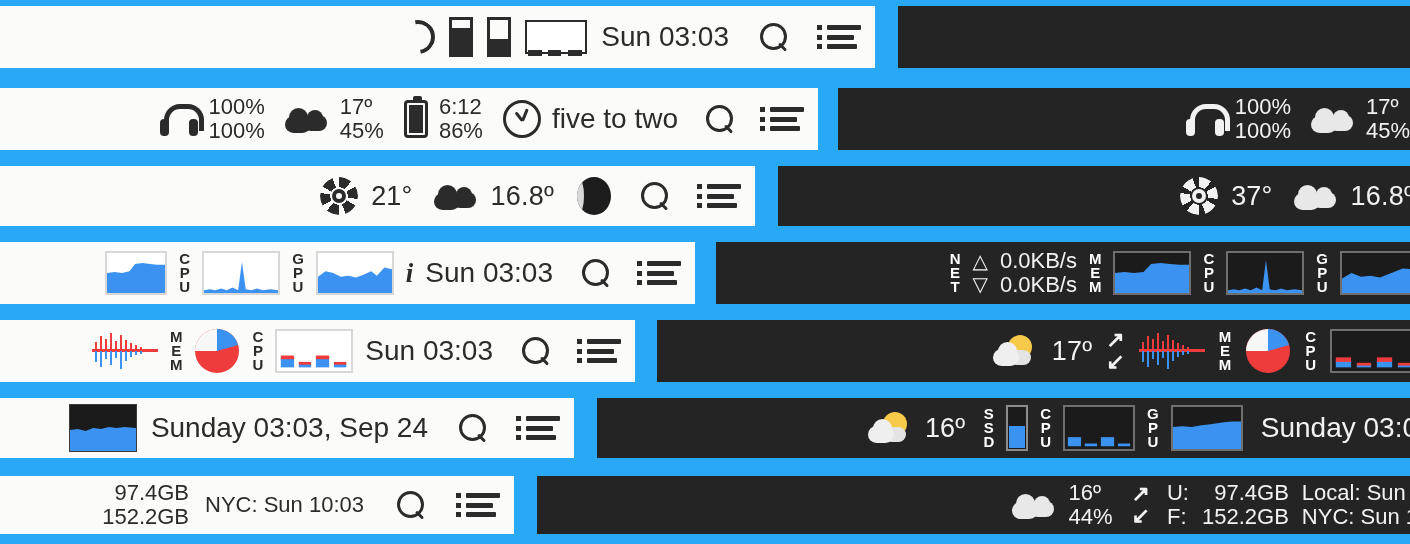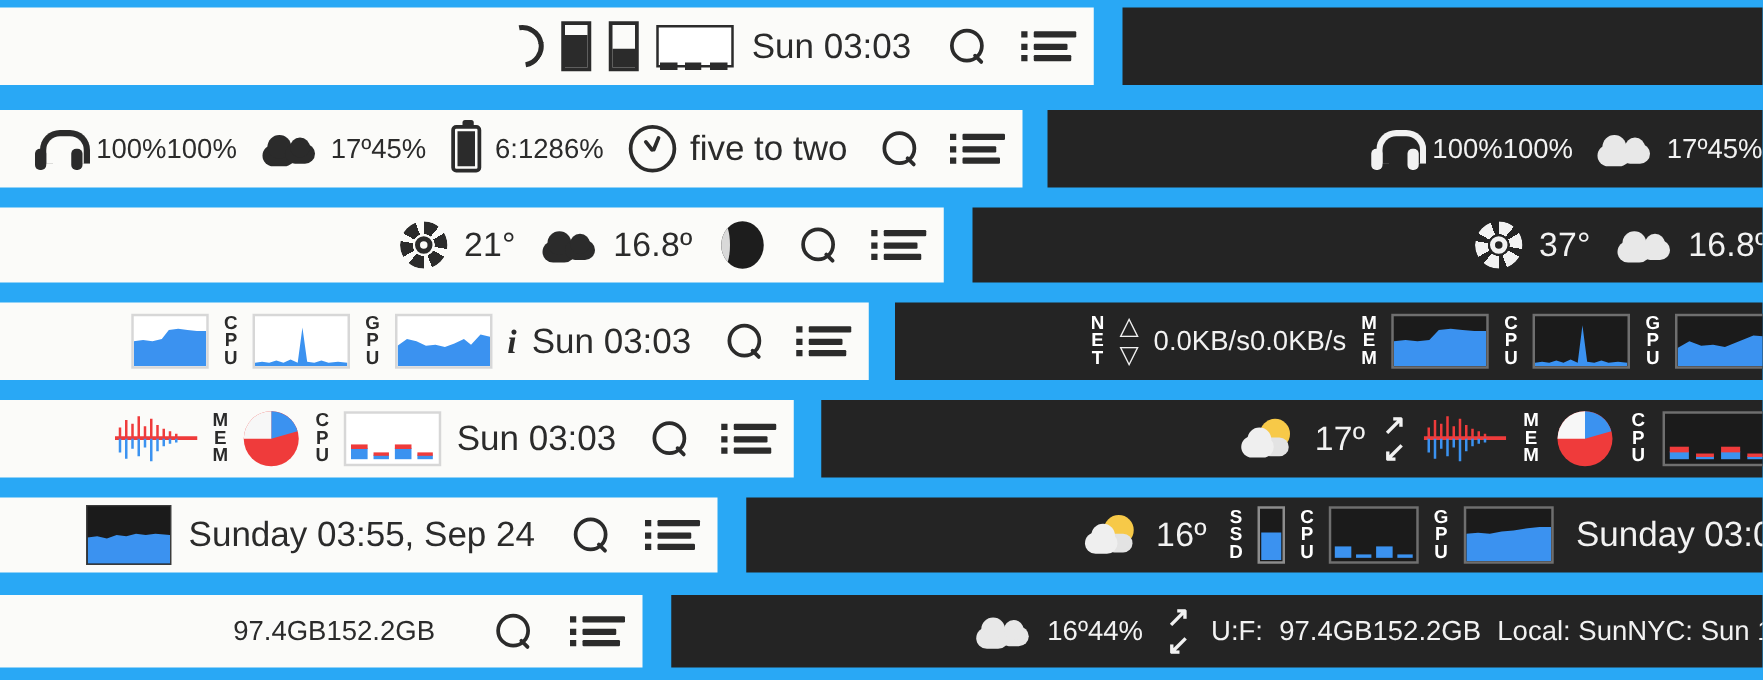--- a/index.html
+++ b/index.html
@@ -20,21 +20,21 @@
   }
   .bar.light { background: #fbfbf9; color: #2b2b2b; }
   .bar.dark  { background: #242424; color: #f2f2f2; }
 
   .itm { display: flex; align-items: center; }
 
   
   .t     { font-size: 27px; letter-spacing: .2px; }
   .t-sm  { font-size: 22px; line-height: 1.08; }
   .t-lg  { font-size: 28px; }
-  .stack { display: flex; flex-direction: row; justify-content: center; line-height: 1.1; }
+  .stack { display: flex; flex-direction: column; justify-content: center; line-height: 1.1; }
 
   
   .vlab {
     display: flex; flex-direction: column;
     font-size: 15px; font-weight: 700; line-height: .95;
     letter-spacing: 0; text-align: center;
   }
   .dark .vlab { color: #fff; }
 
   
@@ -501,21 +501,21 @@
     </div>
   </div>
 
   <div class="bar light" style="left:-10px; top:398px; width:584px; height:60px; justify-content:flex-end; padding-right:14px;">
     <div class="itm" style="gap:14px;">
       <span style="width:68px;height:48px;display:block;background:#1b1b1b;border:1px solid #3b3b3b;overflow:hidden;">
         <svg viewBox="0 0 68 48" preserveAspectRatio="none" style="display:block;width:100%;height:100%;">
             <path d="M0,26 L8,25 L16,27 L24,24 L32,25 L40,23 L48,24 L56,23 L68,24 L68,48 L0,48 Z" fill="#3b92f0"></path>
           </svg>
       </span>
-      <span class="t-lg">Sunday 03:55, Sep 24</span>
+      <span class="t-lg">Sunday 03:03, Sep 24</span>
       <span class="ico mag" style="margin-left:16px;"></span>
       <span class="lst" style="margin-left:24px;">
           <i class="r1"></i>
           <i class="r2"></i>
           <i class="r3"></i>
         </span>
     </div>
   </div>
   <div class="bar dark" style="left:597px; top:398px; width:821px; height:60px; justify-content:flex-end; padding-right:0px;">
     <div class="itm" style="gap:12px;">
@@ -561,20 +561,21 @@
     </div>
   </div>
 
   <div class="bar light" style="left:-10px; top:476px; width:524px; height:58px; justify-content:flex-end; padding-right:14px;">
     <div class="itm" style="gap:16px;">
       <span class="stack t-sm" style="text-align:right;">
         <span>97.4GB</span>
         <span>152.2GB</span>
       </span>
       <span class="stack t-sm">
+        <span>NYC: Sun 10:03</span>
       </span>
       <span class="ico mag" style="margin-left:16px;"></span>
       <span class="lst" style="margin-left:24px;">
           <i class="r1"></i>
           <i class="r2"></i>
           <i class="r3"></i>
         </span>
     </div>
   </div>
   <div class="bar dark" style="left:537px; top:476px; width:881px; height:58px; justify-content:flex-end; padding-right:0px;">

